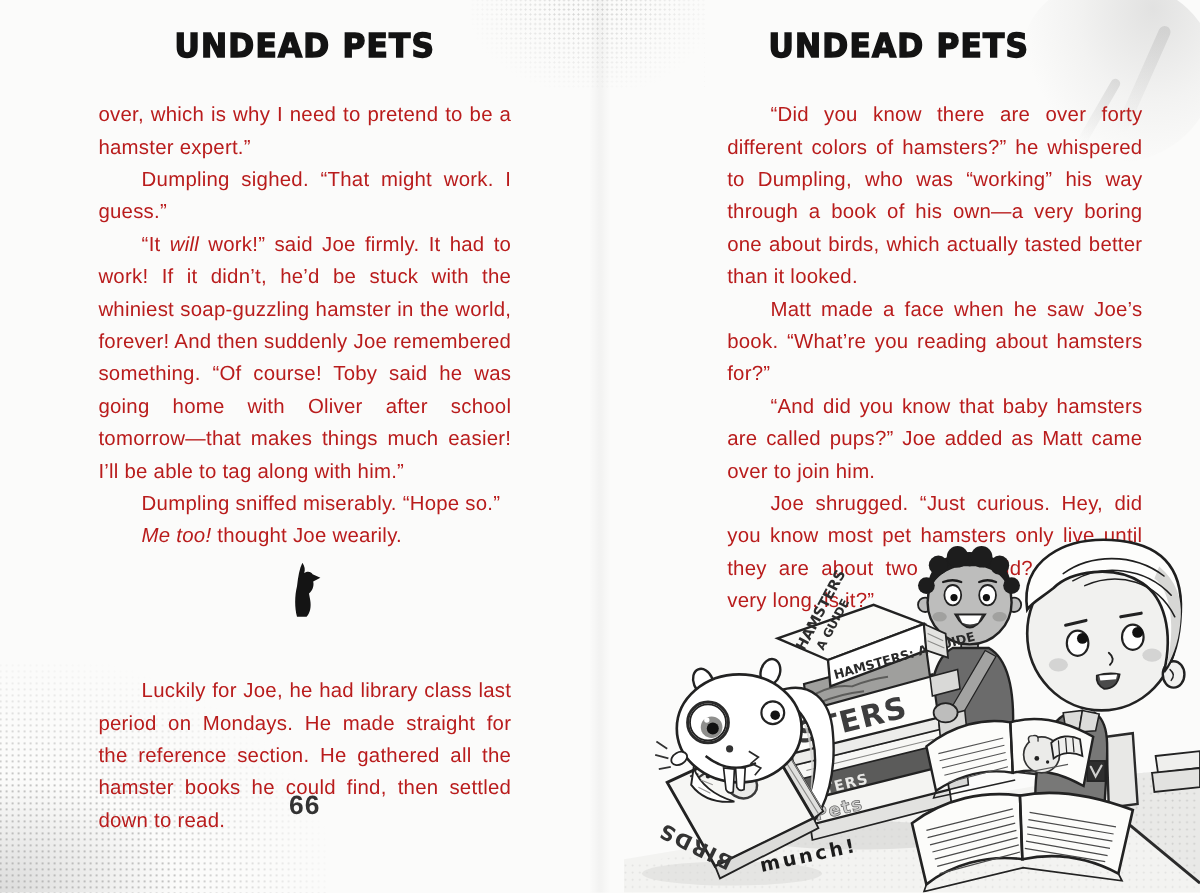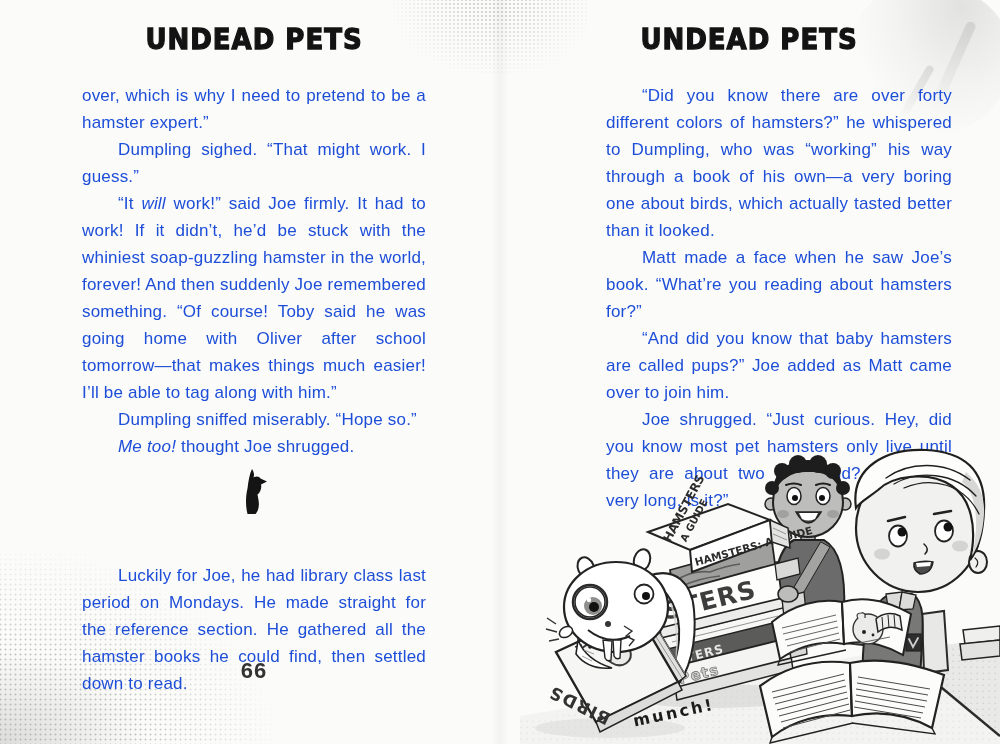--- a/index.html
+++ b/index.html
@@ -32,21 +32,21 @@
   
   .header{position:absolute;top:24px;text-align:center;
     font-family:"DejaVu Sans",sans-serif;font-weight:bold;font-size:26px;
     letter-spacing:1px;color:#131313;-webkit-text-stroke:1.2px #131313;
     transform:scaleY(1.06);}
   .header-left{left:82px;width:344px;}
   .header-right{left:576px;width:346px;}
 
   
   .page-text{position:absolute;width:344px;font-size:17px;line-height:27px;
-    color:#1d4ed8;letter-spacing:.2px;}
+    color:#b91c1c;letter-spacing:.2px;}
   .text-left{left:82px;top:82px;}
   .text-right{left:576px;top:82px;width:346px;margin-left:30px;}
   .para{margin:0;text-align:justify;}
   .para.indent{text-indent:36px;}
   .para i{}
 
   .ornament-wrap{position:absolute;left:82px;top:468px;width:344px;height:52px;
     text-align:center;}
   .page-number{position:absolute;left:82px;top:658px;width:344px;text-align:center;
     font-size:22px;font-weight:bold;color:#333;letter-spacing:1px;}
@@ -68,21 +68,21 @@
   <div class="gutter"></div>
 
   <div>
     <div class="header header-left">UNDEAD PETS</div>
 
     <div class="page-text text-left">
         <p class="para"><span>over, which is why I need to pretend to be a hamster expert.”</span></p>
         <p class="para indent"><span>Dumpling sighed. “That might work. I guess.”</span></p>
         <p class="para indent"><span>“It </span><i>will</i><span> work!” said Joe firmly. It had to work! If it didn’t, he’d be stuck with the whiniest soap-guzzling hamster in the world, forever! And then suddenly Joe remembered something. “Of course! Toby said he was going home with Oliver after school tomorrow—that makes things much easier! I’ll be able to tag along with him.”</span></p>
         <p class="para indent"><span>Dumpling sniffed miserably. “Hope so.”</span></p>
-        <p class="para indent"><i>Me too!</i><span> thought Joe shrugged.</span></p>
+        <p class="para indent"><i>Me too!</i><span> thought Joe wearily.</span></p>
       </div>
 
     <div class="ornament-wrap">
       <svg width="27" height="47" viewBox="0 0 27 47">
         <path d="M11,1 C13,4 13.5,7 12.5,9.5 C15.5,7.5 18.5,8.5 19.5,10.5 L26,13.5 L20,16.5
                  C21,20.5 19,24.5 16.5,26.5 L17.5,32 C18.5,38 17.5,42.5 14.5,46 L6.5,46
                  C4.5,38.5 4.5,28.5 6.5,20.5 C7.5,12.5 8.5,6 11,1 Z" fill="#141414"></path>
       </svg>
     </div>
 

